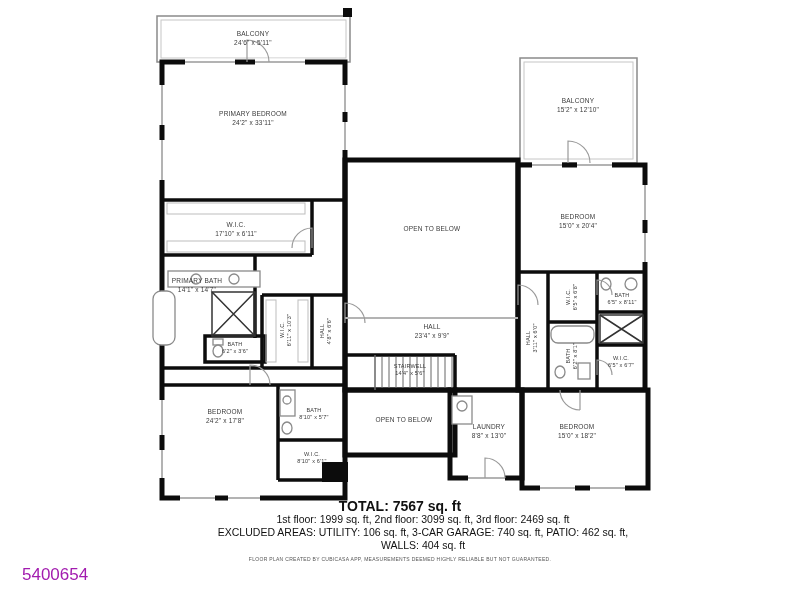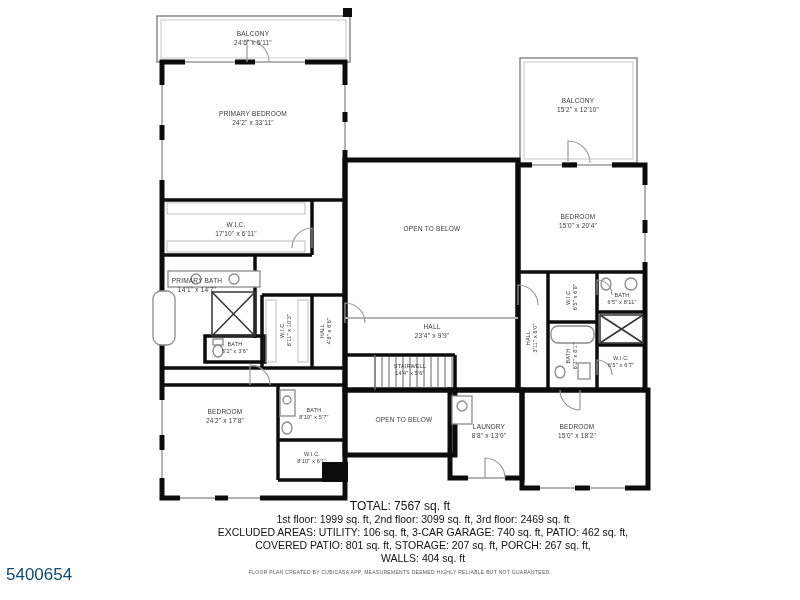--- a/index.html
+++ b/index.html
@@ -5,24 +5,24 @@
   html,body{margin:0;padding:0;background:#fff;}
   body{width:800px;height:600px;overflow:hidden;font-family:"Liberation Sans",sans-serif;}
   .stage{position:relative;width:800px;height:600px;background:#fff;}
   svg{position:absolute;left:0;top:0;}
   .lbl{position:absolute;transform:translate(-50%,-50%);text-align:center;
        font-size:6.5px;color:#3a3a3a;letter-spacing:.2px;line-height:1.35;white-space:nowrap;}
   .lbl .nm,.lbl .dm{display:block;}
   .lbl.v{transform:translate(-50%,-50%) rotate(-90deg);}
   .lbl.sm{font-size:5.5px;}
   .footer{position:absolute;left:0;right:0;top:499px;text-align:center;color:#111;}
-  .footer .total{font-size:12px;font-weight:normal;line-height:14px;}
+  .footer .total{font-size:14px;font-weight:bold;line-height:14px;}
   .footer .sline{font-size:10.5px;line-height:13px;margin-left:46px;}
   .footer .disclaimer{font-size:5px;color:#555;letter-spacing:.3px;margin-top:4px;}
-  .plan-id{position:absolute;left:6px;top:565px;font-size:17px;color:#0c4a6e;}
+  .plan-id{position:absolute;left:22px;top:565px;font-size:17px;color:#a21caf;}
 </style>
 </head>
 <body>
 
 <div class="stage">
 
   <svg width="800" height="600" viewBox="0 0 800 600">
 
     <g stroke="#8a8a8a" fill="none" stroke-width="1.5">
       <rect x="157" y="16" width="193" height="46"></rect>
@@ -260,19 +260,18 @@
     </div>
   <div class="lbl" style="left:577px;top:432px">
       <span class="nm">BEDROOM</span>
       <span class="dm">15'0" x 18'2"</span>
     </div>
 
   <div class="footer">
     <div class="total">TOTAL: 7567 sq. ft</div>
     <div class="sline">1st floor: 1999 sq. ft, 2nd floor: 3099 sq. ft, 3rd floor: 2469 sq. ft</div>
     <div class="sline">EXCLUDED AREAS: UTILITY: 106 sq. ft, 3-CAR GARAGE: 740 sq. ft, PATIO: 462 sq. ft,</div>
-    <div class="sline">COVERED PATIO: 801 sq. ft, STORAGE: 207 sq. ft, PORCH: 267 sq. ft,</div>
     <div class="sline">WALLS: 404 sq. ft</div>
     <div class="disclaimer">FLOOR PLAN CREATED BY CUBICASA APP, MEASUREMENTS DEEMED HIGHLY RELIABLE BUT NOT GUARANTEED.</div>
   </div>
 
   <div class="plan-id">5400654</div>
 </div>
 
 </body></html>

